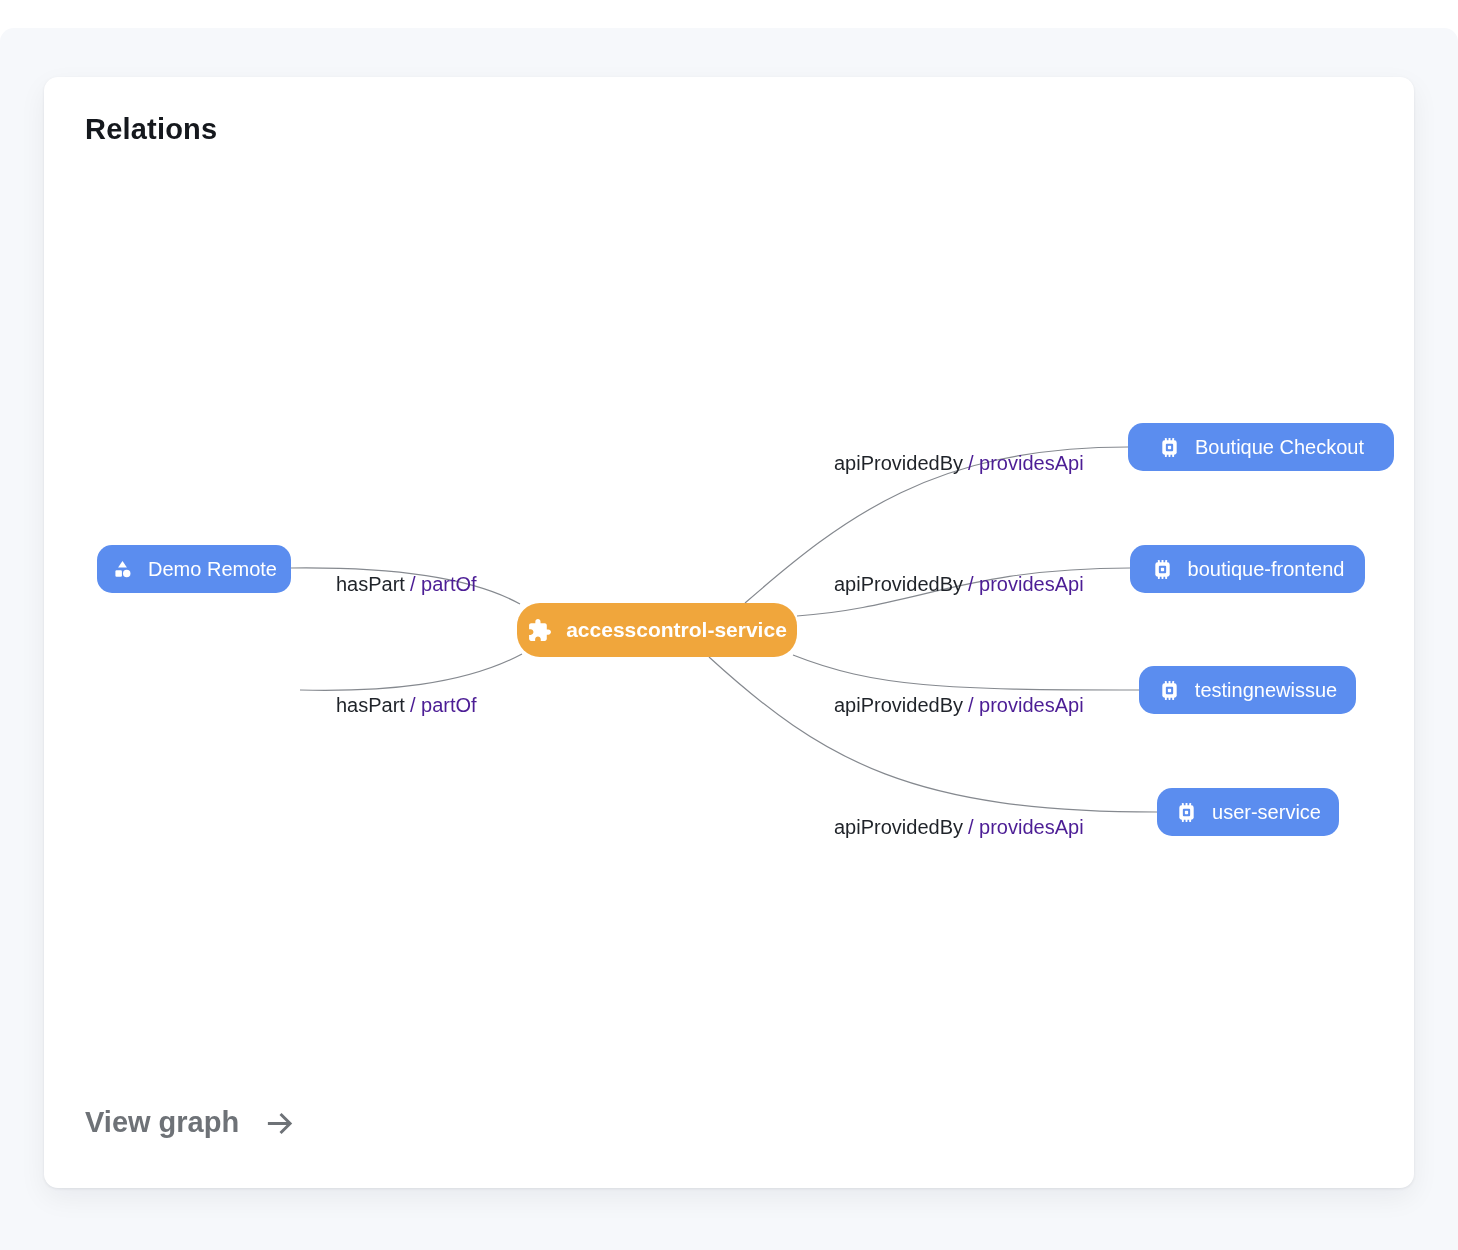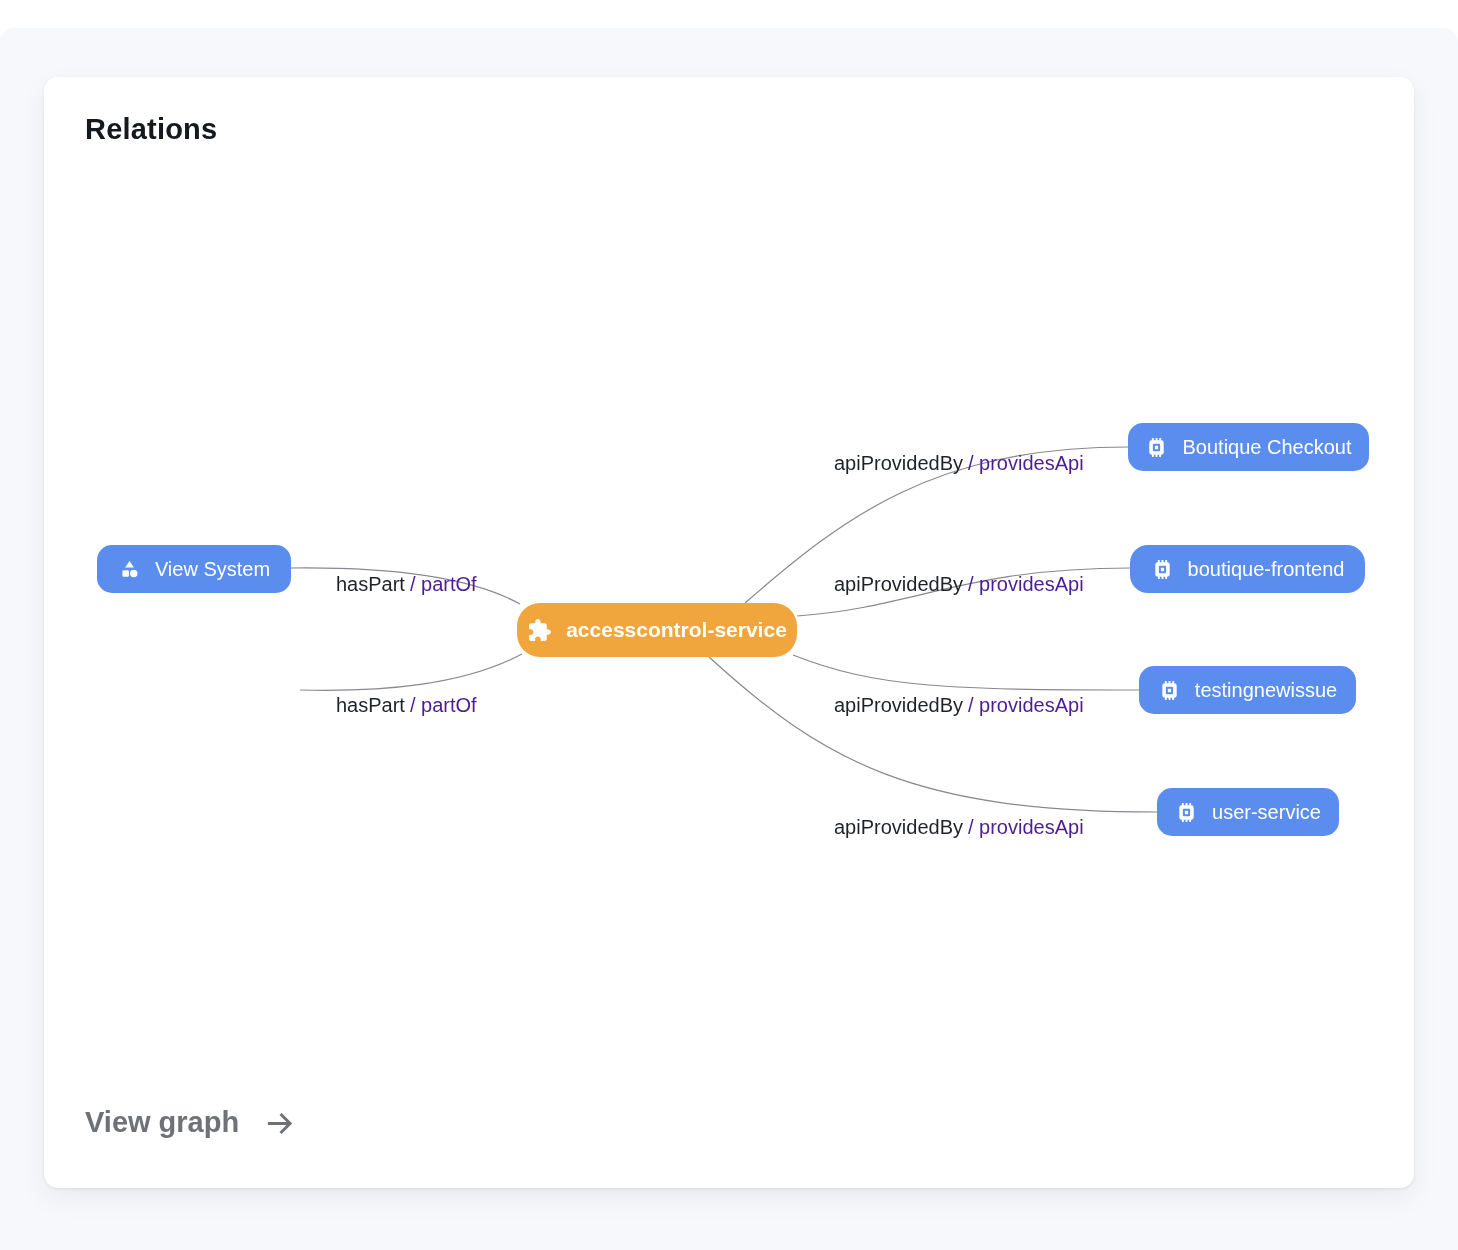--- a/index.html
+++ b/index.html
@@ -85,22 +85,22 @@
     color: #6e7277;
     text-decoration: none;
     cursor: pointer;
   }
   .view-graph svg { display: block; margin-top: 3px; }
 
   
   #n-demo     { left: 53px;  top: 468px; width: 194px; }
   #n-remote   { left: 44px;  top: 589px; width: 212px; }
   #n-center   { left: 473px; top: 526px; width: 280px; }
-  #n-checkout { left: 1084px; top: 346px; width: 241px; }
-  #n-frontend { left: 1086px; top: 468px; width: 235px; border-radius: 18px; }
+  #n-checkout { left: 1084px; top: 346px; width: 266px; }
+  #n-frontend { left: 1086px; top: 468px; width: 235px; }
   #n-testing  { left: 1095px; top: 589px; width: 217px; }
   #n-user     { left: 1113px; top: 711px; width: 182px; }
 
   
   #l-demo     { left: 292px; top: 496px; }
   #l-remote   { left: 292px; top: 617px; }
   #l-checkout { left: 790px; top: 375px; }
   #l-frontend { left: 790px; top: 496px; }
   #l-testing  { left: 790px; top: 617px; }
   #l-user     { left: 790px; top: 739px; }
@@ -145,21 +145,21 @@
       </div>
 
       <div class="node" id="n-demo">
         <span class="nicon">
           <svg viewBox="0 0 24 24" width="23" height="23" fill="#fff">
             <path d="M12 3.2 16.6 10H7.4z"></path>
             <rect x="4.6" y="12.8" width="6.8" height="6.8" rx="1.2"></rect>
             <circle cx="16.4" cy="16.2" r="3.9"></circle>
           </svg>
         </span>
-        <span>View System</span>
+        <span>Demo Remote</span>
       </div>
 
       <div class="node node-center" id="n-center">
         <span class="nicon">
           <svg viewBox="0 0 24 24" width="25" height="25" fill="#fff">
             <path d="M20.5 11H19V7c0-1.1-.9-2-2-2h-4V3.5C13 2.12 11.88 1 10.5 1S8 2.12 8 3.5V5H4c-1.1 0-1.99.9-1.99 2v3.8H3.5c1.49 0 2.7 1.21 2.7 2.7s-1.21 2.7-2.7 2.7H2V20c0 1.1.9 2 2 2h3.8v-1.5c0-1.49 1.21-2.7 2.7-2.7 1.49 0 2.7 1.21 2.7 2.7V22H17c1.1 0 2-.9 2-2v-4h1.5c1.38 0 2.5-1.12 2.5-2.5S21.88 11 20.5 11z"></path>
           </svg>
         </span>
         <span>accesscontrol-service</span>
       </div>

